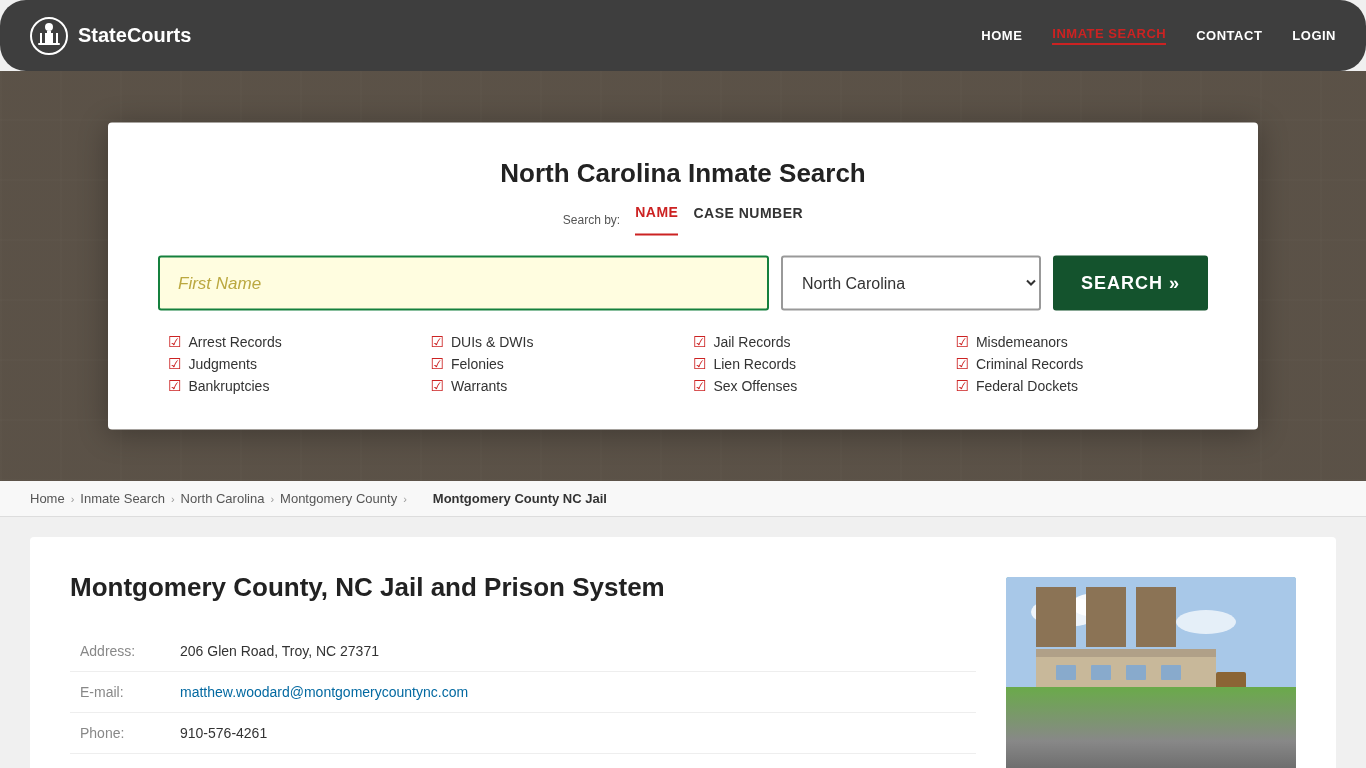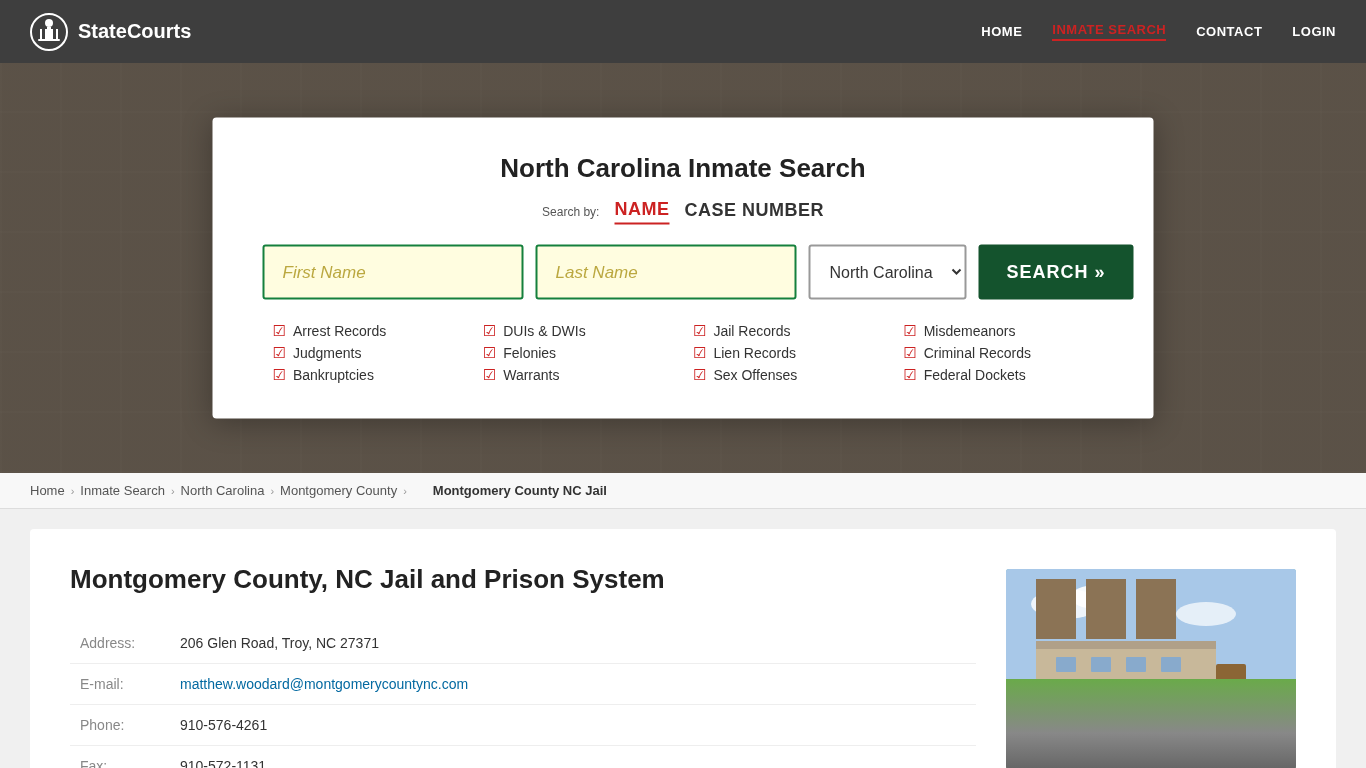--- a/index.html
+++ b/index.html
@@ -5,23 +5,24 @@
     * { margin: 0; padding: 0; box-sizing: border-box; }
     body { font-family: Arial, sans-serif; background: #f0f0f0; width: 1366px; min-height: 768px; overflow-x: hidden; }
 
     
     .header {
       background: rgba(30,30,30,0.85);
       display: flex;
       align-items: center;
       justify-content: space-between;
       padding: 0 30px;
-      height: 63px;
+      height: 71px;
       position: relative;
       z-index: 10;
+      border-radius: 26px;
     }
     .logo-area {
       display: flex;
       align-items: center;
       gap: 10px;
       color: white;
       text-decoration: none;
     }
     .logo-icon {
       width: 38px;
@@ -86,21 +87,21 @@
 
     
     .search-card {
       position: absolute;
       top: 50%;
       left: 50%;
       transform: translate(-50%, -50%);
       background: white;
       border-radius: 4px;
       padding: 35px 50px 35px 50px;
-      width: 941px;
+      width: 1150px;
       max-width: 95%;
       box-shadow: 0 4px 30px rgba(0,0,0,0.3);
       z-index: 5;
     }
     .search-card-title {
       text-align: center;
       font-size: 26px;
       font-weight: bold;
       color: #222;
       margin-bottom: 15px;
@@ -110,25 +111,25 @@
       align-items: center;
       justify-content: center;
       gap: 15px;
       margin-bottom: 20px;
     }
     .search-by-label {
       color: #555;
       font-size: 12px;
     }
     .search-tab {
-      font-size: 18px;
+      font-size: 14px;
       font-weight: bold;
       color: #333;
       cursor: pointer;
-      padding-bottom: 3px;
+      padding-bottom: 14px;
       text-transform: uppercase;
       letter-spacing: 0.5px;
     }
     .search-tab.active {
       color: #cc2222;
       border-bottom: 2px solid #cc2222;
     }
     .search-inputs-row {
       display: flex;
       gap: 12px;
@@ -312,21 +313,20 @@
     <h1 class="search-card-title">North Carolina Inmate Search</h1>
 
     <div class="search-by-row">
       <span class="search-by-label">Search by:</span>
       <span class="search-tab active">NAME</span>
       <span class="search-tab">CASE NUMBER</span>
     </div>
 
     <div class="search-inputs-row">
       <input class="search-input" type="text" placeholder="First Name" style="">
-      <input class="search-input" type="text" placeholder="Last Name" style="">
       <select class="state-select">
         <option>North Carolina</option>
         <option>Alabama</option>
         <option>Alaska</option>
         <option>Arizona</option>
         <option>Arkansas</option>
         <option>California</option>
         <option>Colorado</option>
         <option>Connecticut</option>
         <option>Delaware</option>

